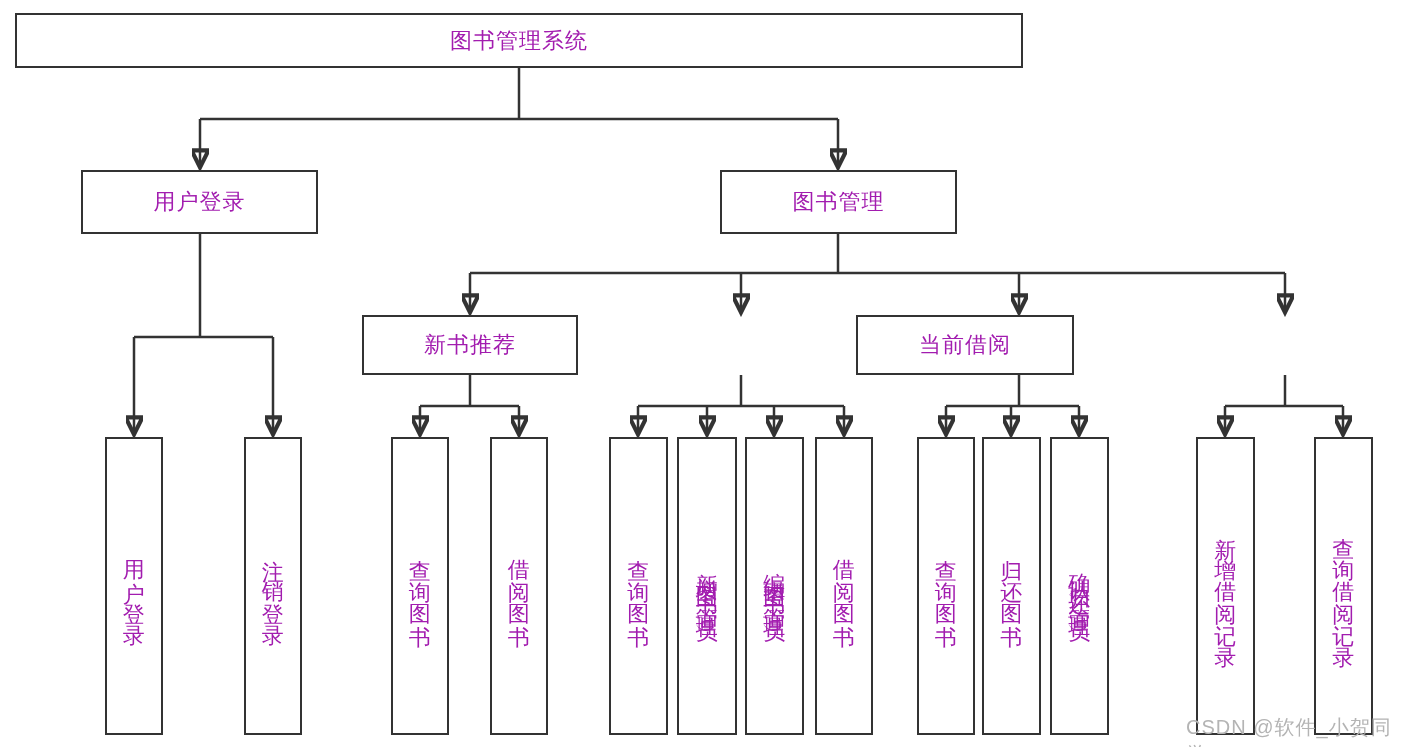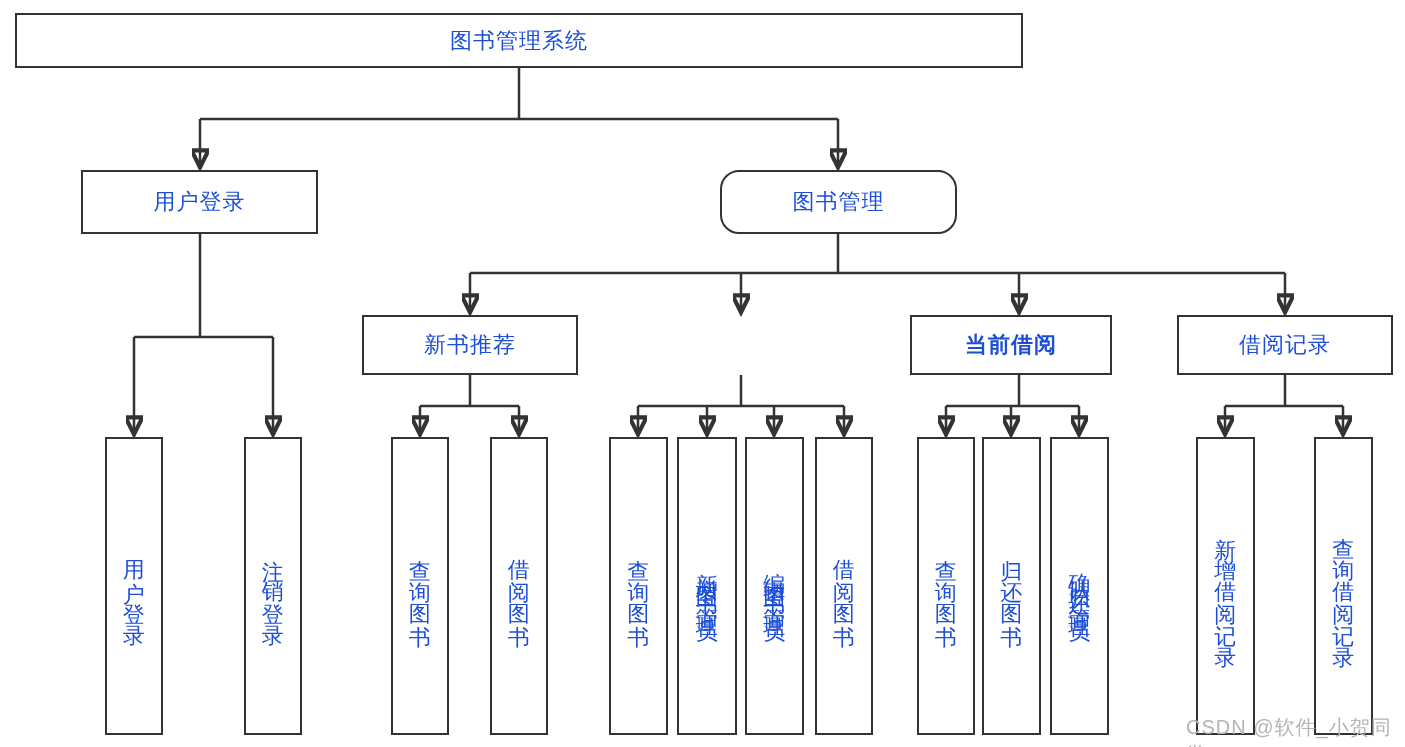--- a/index.html
+++ b/index.html
@@ -27,21 +27,21 @@
     fill: none;
   }
   .node {
     position: absolute;
     box-sizing: border-box;
     border: 2.5px solid #333333;
     background: #ffffff;
     display: flex;
     align-items: center;
     justify-content: center;
-    color: #1d4ed8;
+    color: #a21caf;
     font-size: 22px;
     letter-spacing: 1px;
     white-space: nowrap;
   }
   .hnode { height: 60px; }
   .root  { left: 15px;  top: 13px;  width: 1008px; height: 55px; }
   .lvl2  { top: 170px; width: 237px; height: 64px; }
   .vnode {
     top: 437px;
     height: 298px;
@@ -119,32 +119,29 @@
     <path d="M1343 406 V433" marker-end="url(#arw)"></path>
   </svg>
 
   <div class="node root">
     <span>图书管理系统</span>
   </div>
 
   <div class="node lvl2" style="left:81px;">
     <span>用户登录</span>
   </div>
-  <div class="node lvl2" style="left:720px;border-radius:19px;">
+  <div class="node lvl2" style="left:720px;">
     <span>图书管理</span>
   </div>
 
   <div class="node hnode" style="left:362px;top:315px;width:216px;text-align:center;">
     <span>新书推荐</span>
   </div>
-  <div class="node hnode" style="left:910px;top:315px;width:202px;font-weight:bold;">
+  <div class="node hnode" style="left:856px;top:315px;width:218px;">
     <span>当前借阅</span>
-  </div>
-  <div class="node hnode" style="left:1177px;top:315px;width:216px;">
-    <span>借阅记录</span>
   </div>
 
   <div class="node vnode" style="left:105px;">
     <span class="vtext">用户登录</span>
   </div>
   <div class="node vnode" style="left:244px;">
     <span class="vtext">注销登录</span>
   </div>
 
   <div class="node vnode" style="left:391px;">

